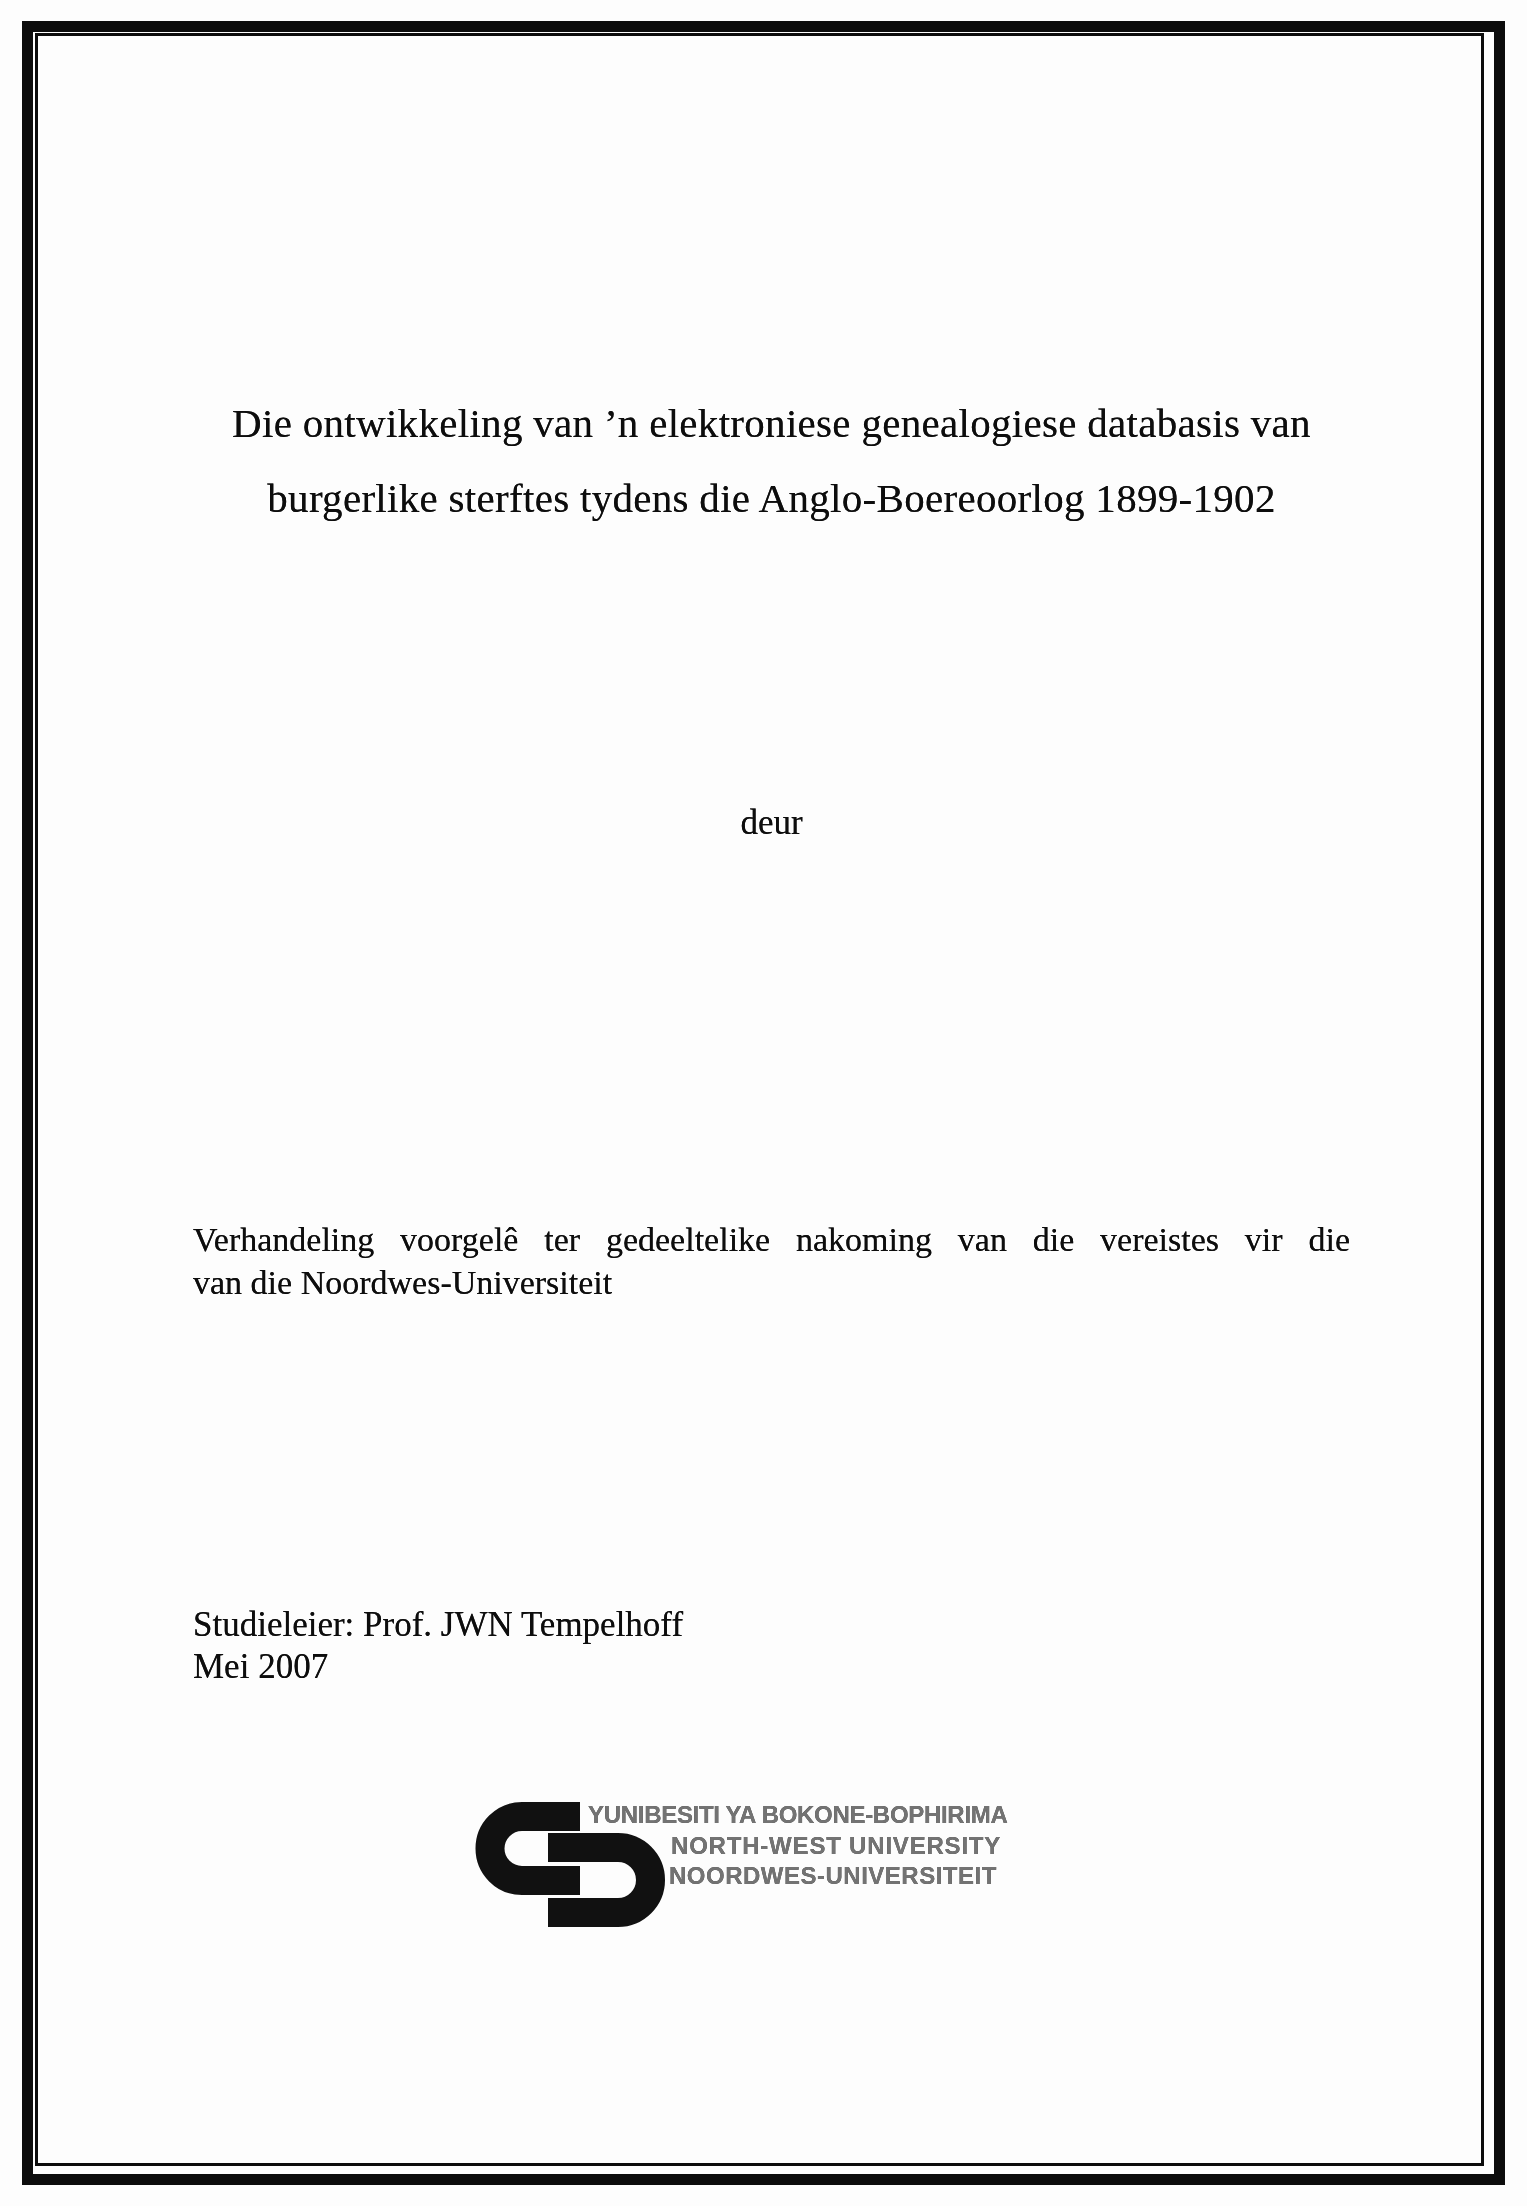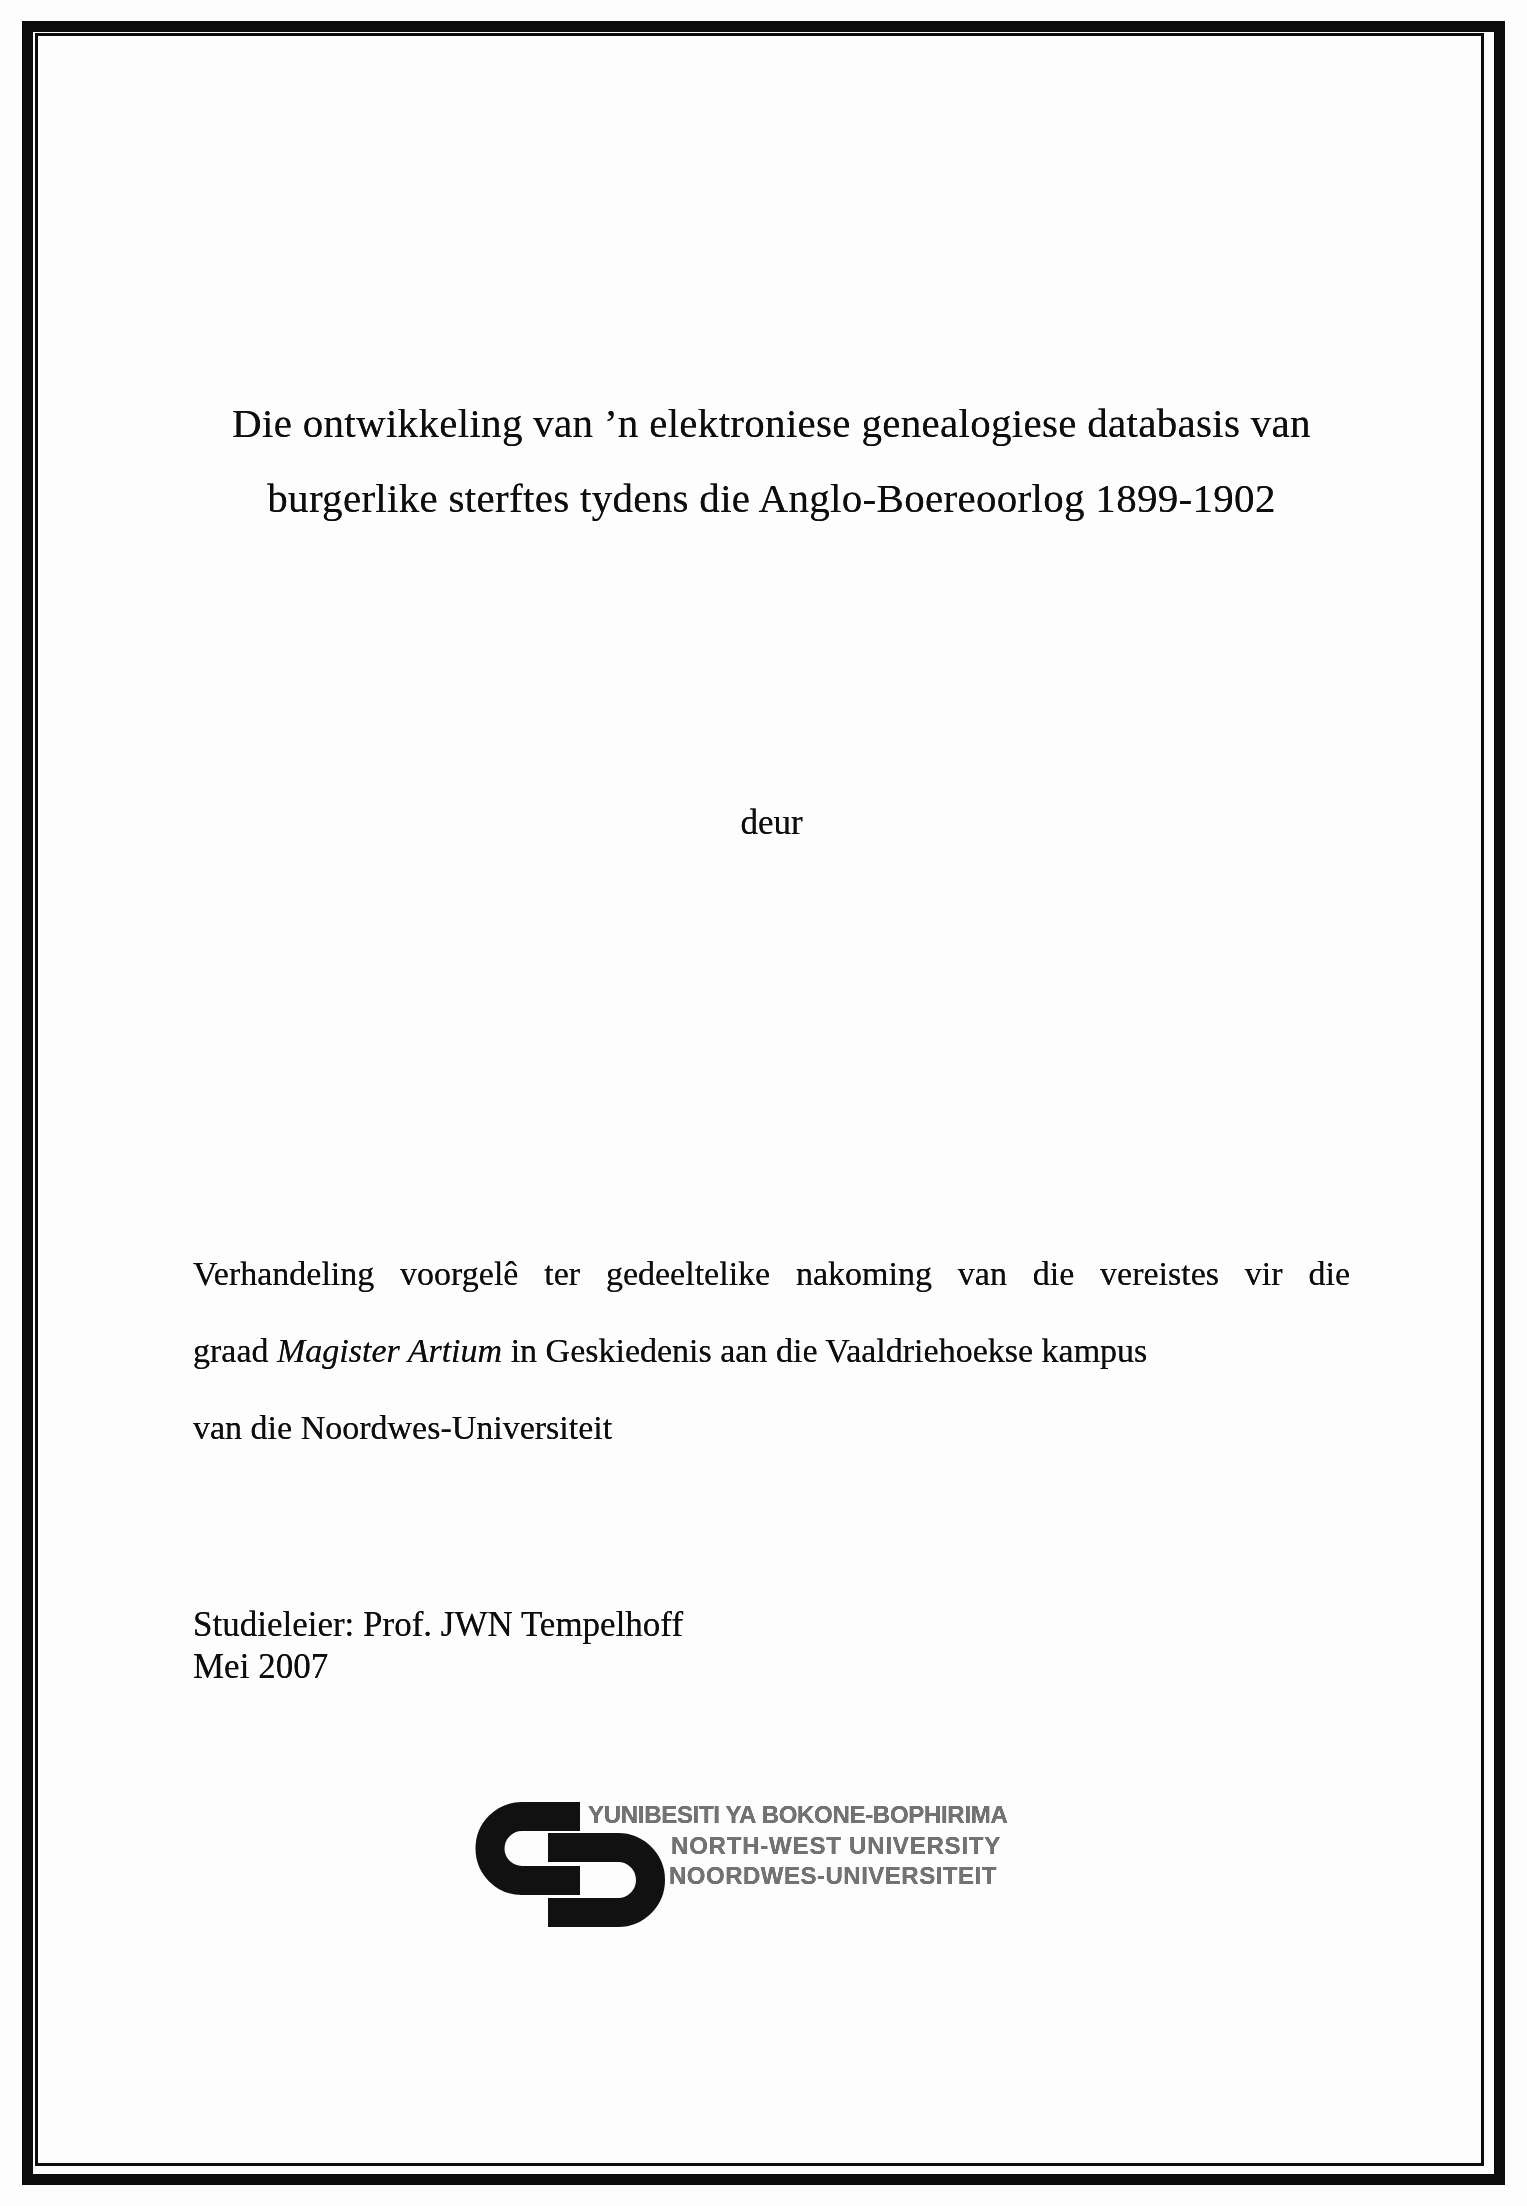--- a/index.html
+++ b/index.html
@@ -38,21 +38,21 @@
     top:954px;text-align:center;
     font-size:39px;line-height:44px;
     letter-spacing:0.2px;white-space:nowrap;
     text-shadow:0 0 0.6px rgba(10,10,10,0.85);
   }
   .statement{
     top:1218px;
     font-size:34px;line-height:43px;
     text-shadow:0 0 0.6px rgba(10,10,10,0.85);
   }
-  .st-line{white-space:nowrap;margin-top:34px;}
+  .st-line{white-space:nowrap;}
   .st-justify{
     white-space:normal;
     text-align:justify;
     text-align-last:justify;
   }
   .supervisor{
     top:1604px;
     font-size:35px;line-height:42px;
     text-shadow:0 0 0.6px rgba(10,10,10,0.85);
   }
@@ -79,21 +79,20 @@
   <div class="col title">
     <div>Die ontwikkeling van ’n elektroniese genealogiese databasis van</div>
     <div>burgerlike sterftes tydens die Anglo-Boereoorlog 1899-1902</div>
   </div>
 
   <div class="col deur">deur</div>
 
 
   <div class="col statement">
     <div class="st-line st-justify">Verhandeling voorgelê ter gedeeltelike nakoming van die vereistes vir die</div>
-    <div class="st-line"><span>graad </span><i>Magister Artium</i><span> in Geskiedenis aan die Vaaldriehoekse kampus</span></div>
     <div class="st-line">van die Noordwes-Universiteit</div>
   </div>
 
   <div class="col supervisor">
     <div>Studieleier: Prof. JWN Tempelhoff</div>
     <div>Mei 2007</div>
   </div>
 
   <svg class="logo-mark" width="190" height="125" viewBox="0 0 190 125">
     <path d="M 105 14.5 H 47 A 32 32 0 0 0 47 78.5 H 105" fill="none" stroke="#111" stroke-width="29" stroke-linecap="butt"></path>

